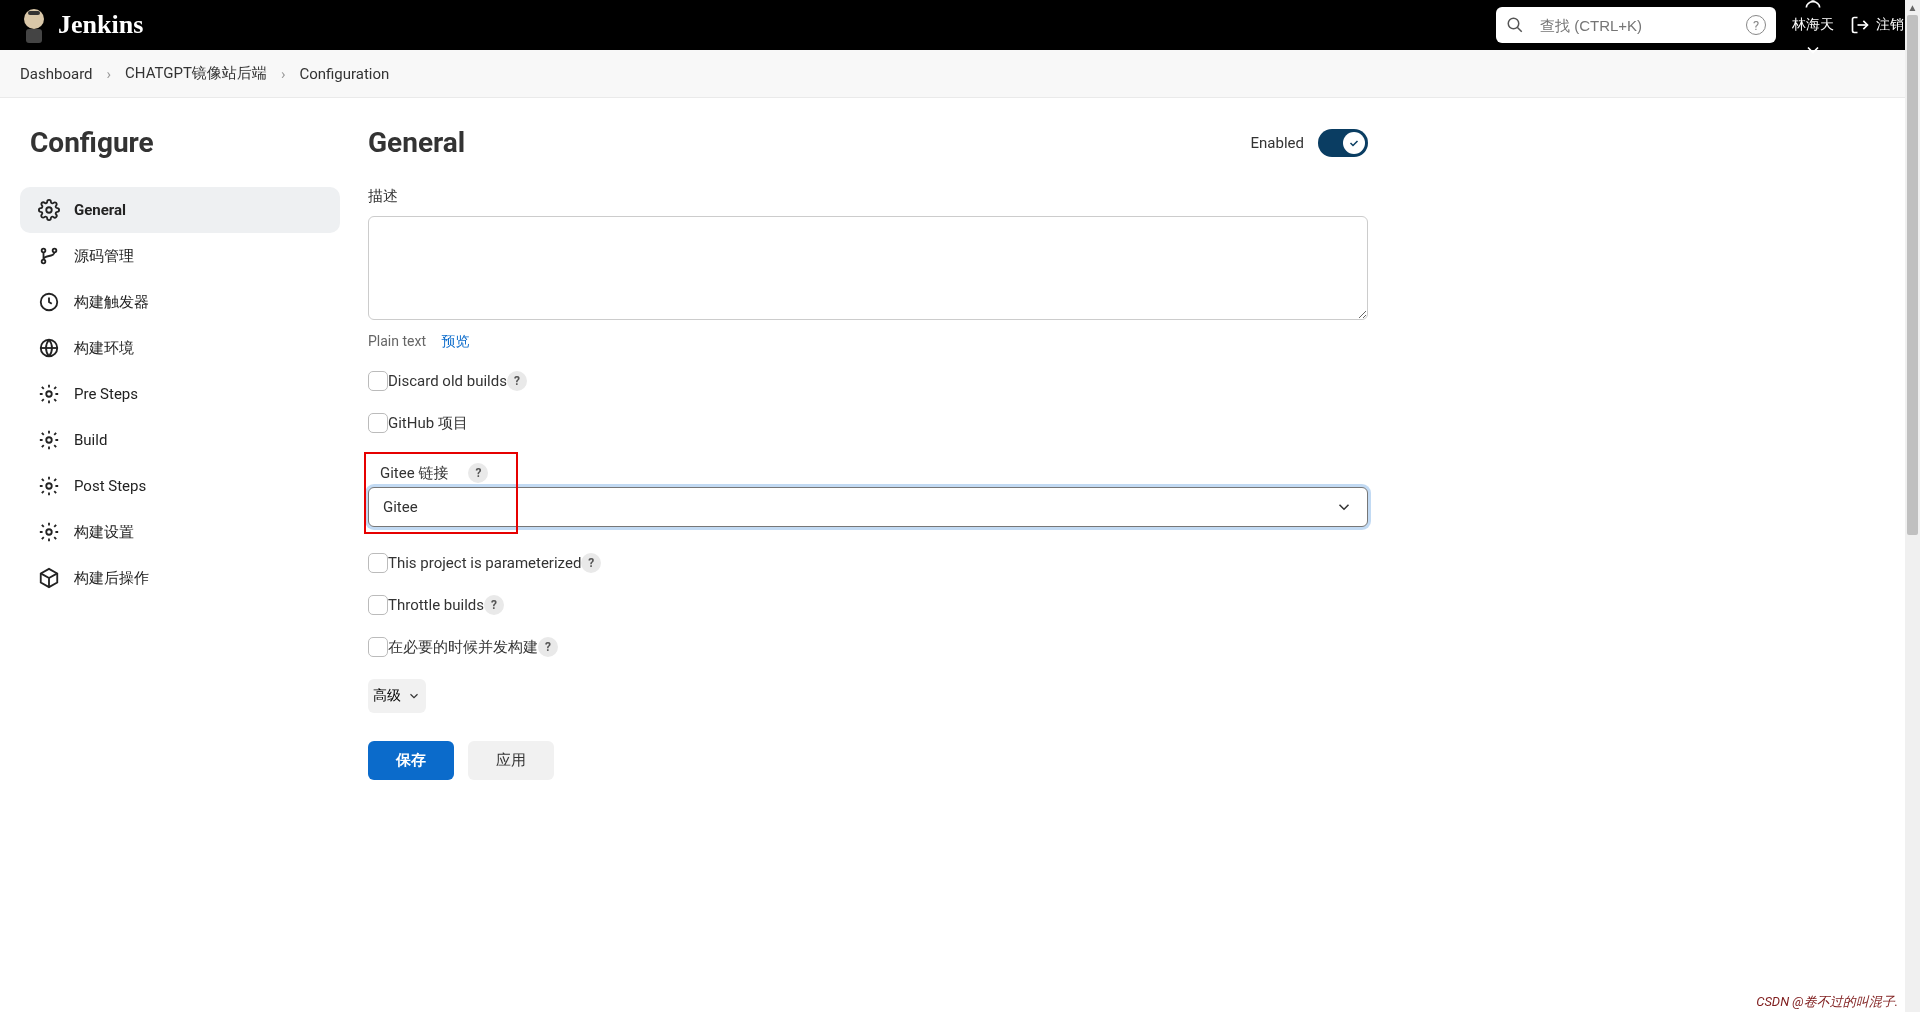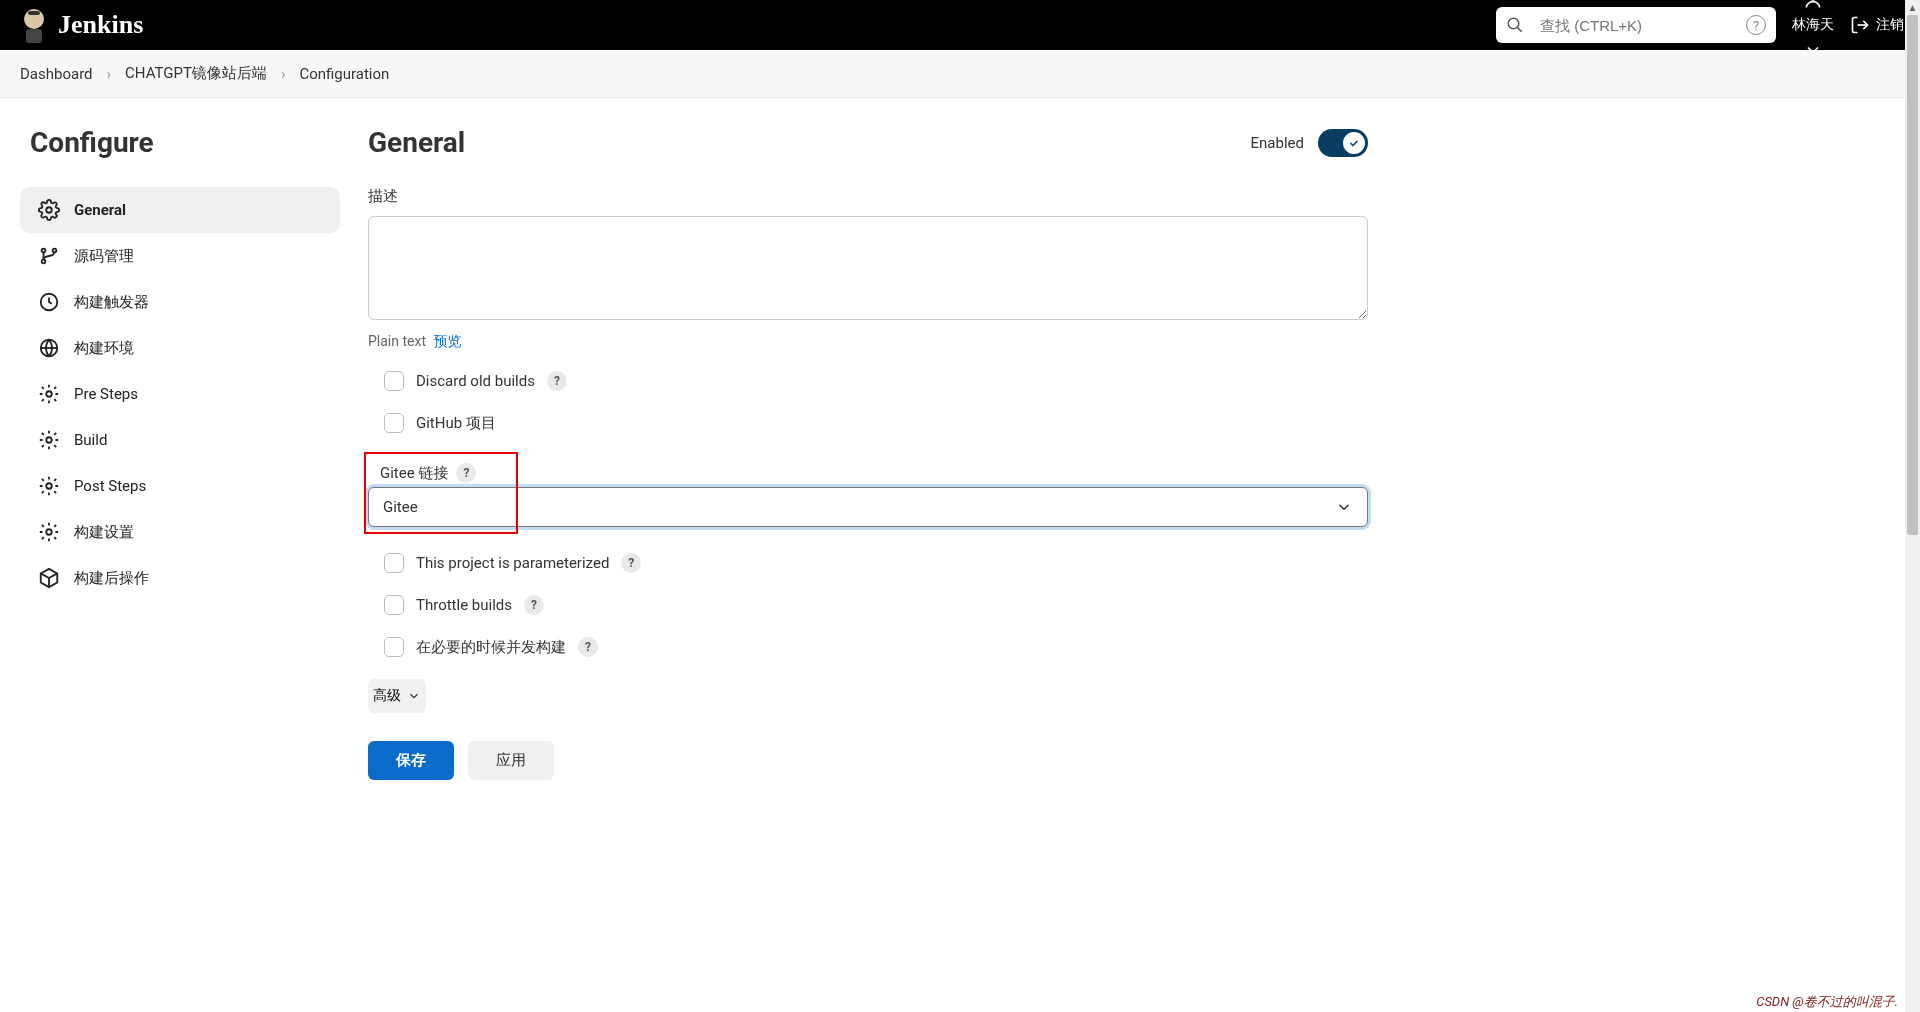--- a/index.html
+++ b/index.html
@@ -36,29 +36,29 @@
 .main-header-spacer { flex: 1; }
 .enabled-label { font-size: 15px; margin-right: 14px; }
 .toggle { width: 50px; height: 28px; background: #0a3d62; border-radius: 14px; position: relative; cursor: pointer; }
 .toggle-dot { position: absolute; right: 3px; top: 3px; width: 22px; height: 22px; background: #fff; border-radius: 50%; display: flex; align-items: center; justify-content: center; }
 .toggle-dot svg { width: 12px; height: 12px; }
 
 .field-block { margin-bottom: 20px; }
 .field-label { font-size: 15px; margin-bottom: 10px; display: flex; align-items: center; gap: 8px; }
 .desc-textarea { width: 100%; height: 104px; border: 1px solid #ccc; border-radius: 6px; padding: 10px; font-family: inherit; font-size: 14px; resize: vertical; }
 .desc-footer { margin-top: 10px; font-size: 14px; color: #666; }
-.desc-footer a { color: #0b6bcb; text-decoration: none; margin-left: 4px; }
-
-.checkbox-row { display: flex; align-items: center; gap: 12px; margin-bottom: 22px; margin-left: 16px; }
+.desc-footer a { color: #0b6bcb; text-decoration: none; margin-left: 12px; }
+
+.checkbox-row { display: flex; align-items: center; gap: 0; margin-bottom: 22px; }
 .checkbox-box { width: 20px; height: 20px; border: 1.5px solid #bbb; border-radius: 5px; cursor: pointer; flex-shrink: 0; }
 .checkbox-label { font-size: 15px; }
 .help-badge { width: 20px; height: 20px; background: #e9e9e9; border-radius: 50%; display: inline-flex; align-items: center; justify-content: center; font-size: 12px; font-weight: bold; color: #555; cursor: pointer; flex-shrink: 0; }
 
 .gitee-block {}
-.gitee-label-wrap { display: inline-flex; align-items: center; gap: 8px; padding: 8px 12px 4px 12px; }
+.gitee-label-wrap { display: inline-flex; align-items: center; gap: 20px; padding: 8px 12px 4px 12px; }
 .red-box { position: relative; }
 .red-box::before { content: ""; position: absolute; left: -4px; top: -3px; width: 150px; height: 78px; border: 2px solid #e60000; pointer-events: none; z-index: 5; }
 .select-wrap { position: relative; }
 .gitee-select { width: 100%; height: 40px; border: 1.5px solid #777; border-radius: 6px; padding: 0 14px; font-size: 15px; background: #fff; display: flex; align-items: center; justify-content: space-between; cursor: pointer; box-shadow: 0 0 0 3px rgba(80,150,220,0.35); }
 .gitee-select svg { width: 18px; height: 18px; }
 .overall-gitee { margin-bottom: 26px; }
 
 .advanced-btn { display: inline-flex; align-items: center; gap: 6px; background: #f1f1f1; border: none; border-radius: 6px; padding: 8px 5px; font-size: 14px; cursor: pointer; margin-bottom: 28px; }
 .advanced-btn svg { width: 14px; height: 14px; }
 

